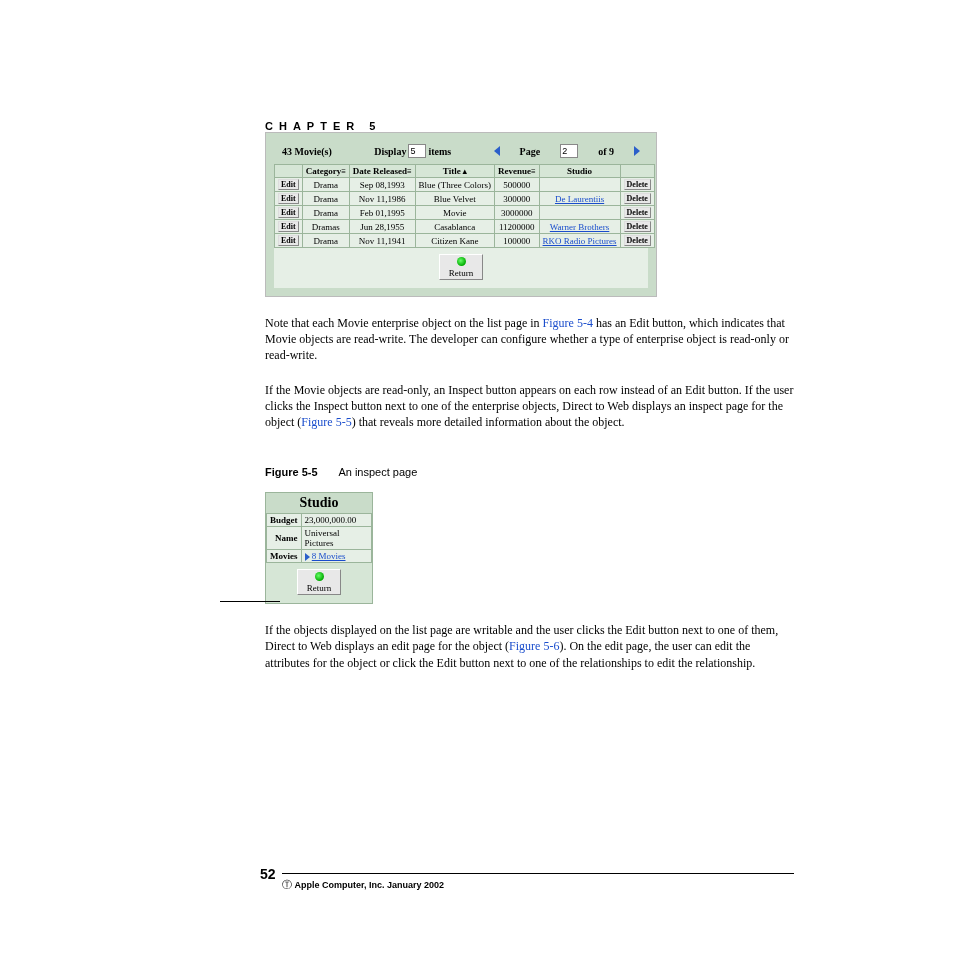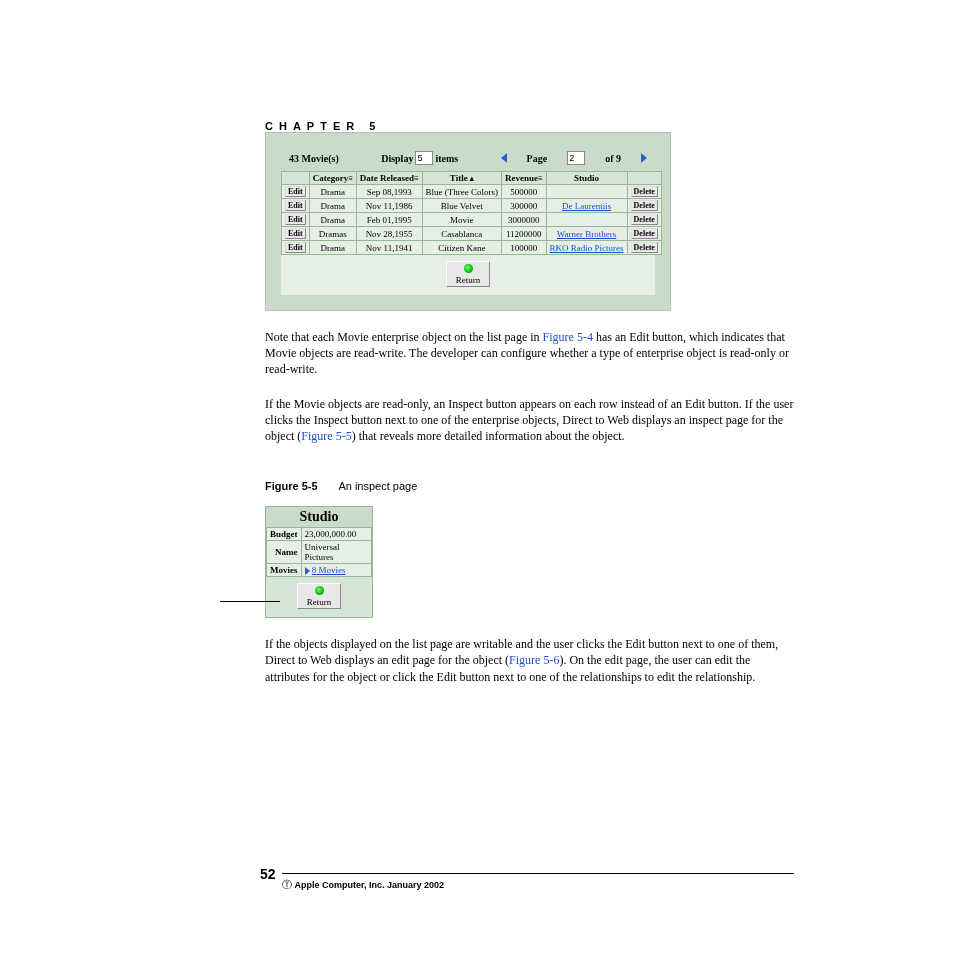--- a/index.html
+++ b/index.html
@@ -40,21 +40,21 @@
     border: none;
     border-top: 1px solid #000;
     position: absolute;
     left: 220px;
     width: 60px;
   }
   .fig-container {
     border: 1px solid #bbb;
     background: #c9dcc9;
     width: 374px;
-    padding: 15px;
+    padding: 8px;
     margin-bottom: 18px;
   }
   .fig-header {
     display: flex;
     align-items: center;
     justify-content: space-between;
     background: #c9dcc9;
     padding: 3px 8px 6px 8px;
     font-family: "Times New Roman", serif;
     font-size: 10px;
@@ -240,21 +240,21 @@
             <td>Drama</td>
             <td>Feb 01,1995</td>
             <td>Movie</td>
             <td>3000000</td>
             <td></td>
             <td><span class="tiny-btn">Delete</span></td>
           </tr>
           <tr>
             <td><span class="tiny-btn">Edit</span></td>
             <td>Dramas</td>
-            <td>Nov 28,1955</td>
+            <td>Jun 28,1955</td>
             <td>Casablanca</td>
             <td>11200000</td>
             <td class="link"><a>Warner Brothers</a></td>
             <td><span class="tiny-btn">Delete</span></td>
           </tr>
           <tr>
             <td><span class="tiny-btn">Edit</span></td>
             <td>Drama</td>
             <td>Nov 11,1941</td>
             <td>Citizen Kane</td>

